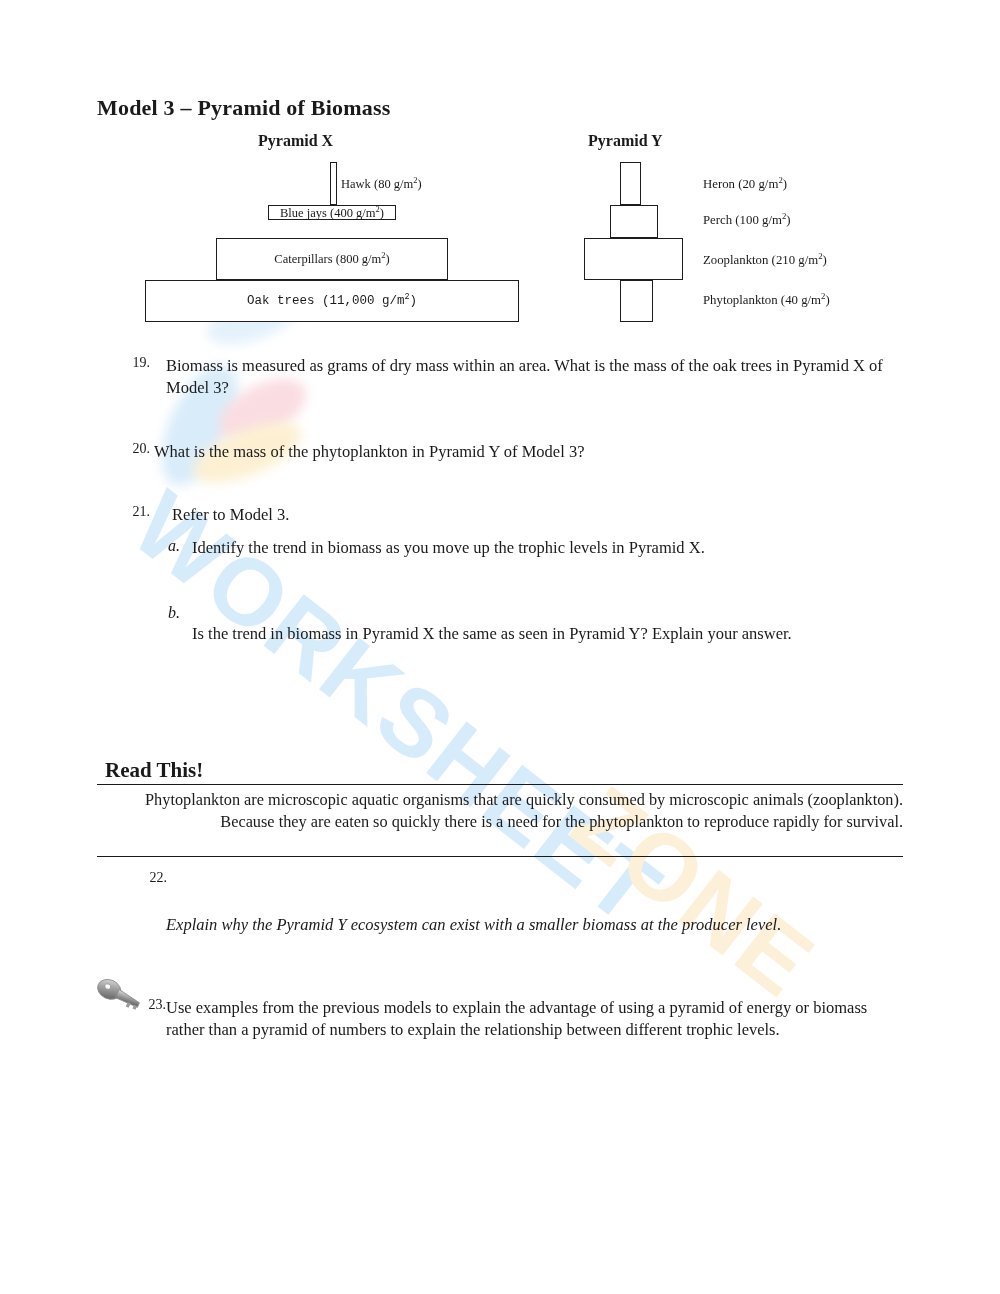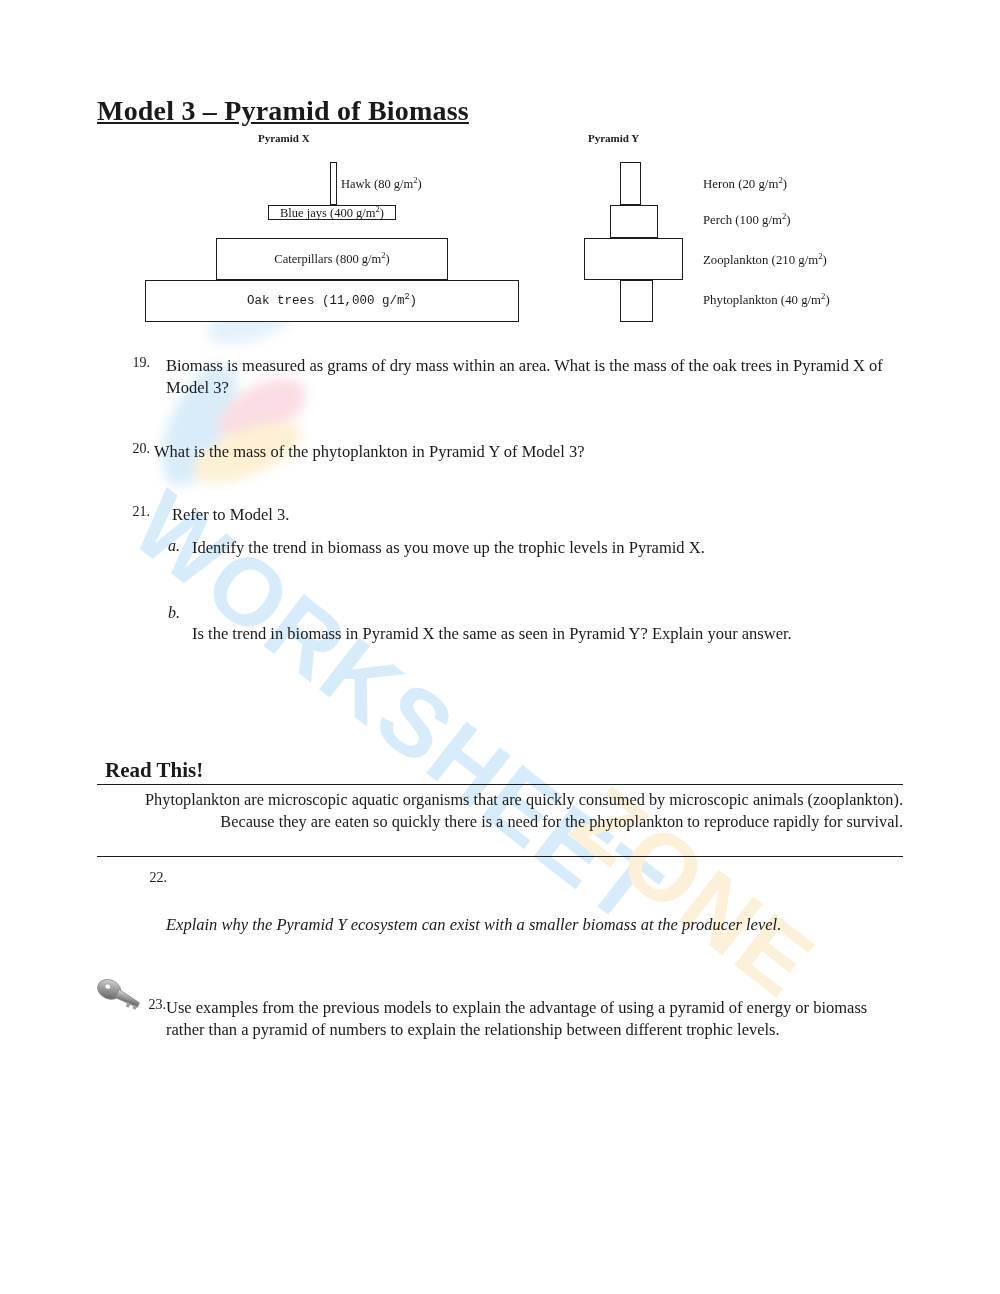--- a/index.html
+++ b/index.html
@@ -60,28 +60,27 @@
   
   #content {
     position: relative;
     z-index: 2;
   }
 
   h1.model-title {
     position: absolute;
     left: 97px; top: 95px;
     margin: 0;
-    font-size: 28px;
+    font-size: 22px;
     font-weight: 700;
     letter-spacing: .2px;
-    text-decoration: underline;
   }
   .pyr-title {
     position: absolute;
-    font-size: 11px;
+    font-size: 16px;
     font-weight: 700;
   }
   #pyrX-title { left: 258px; top: 132px; }
   #pyrY-title { left: 588px; top: 132px; }
 
   .bar {
     position: absolute;
     border: 1.6px solid #1d1d1d;
     background: #ffffff;
     box-sizing: border-box;

